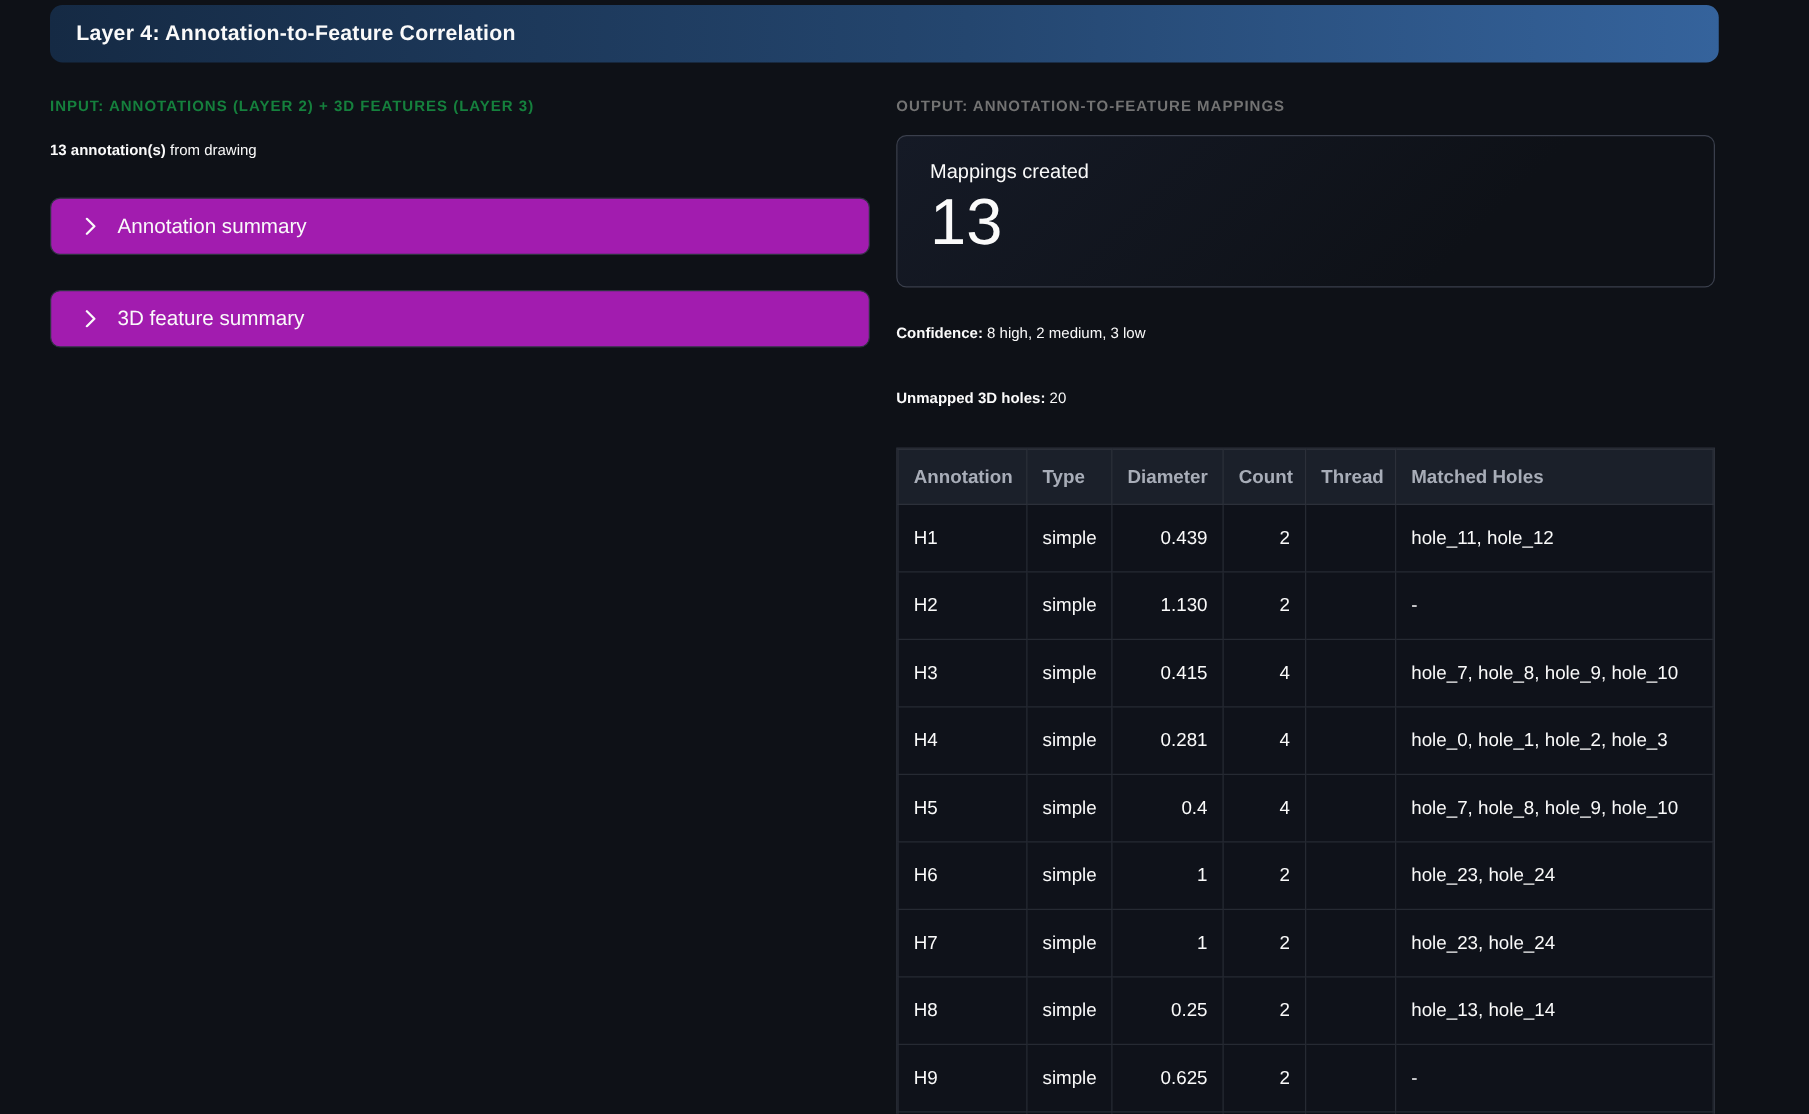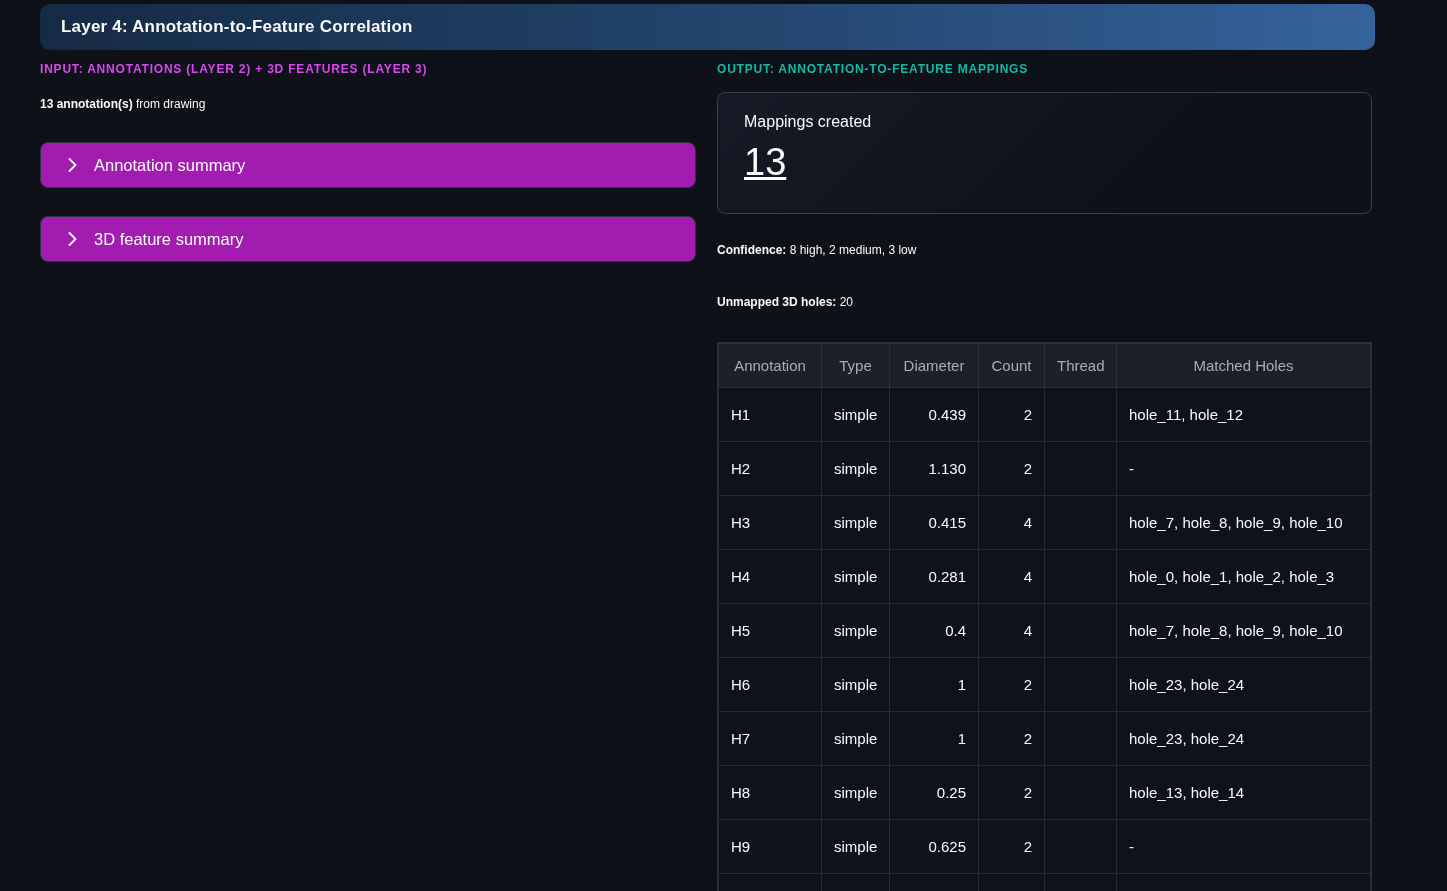--- a/index.html
+++ b/index.html
@@ -11,38 +11,38 @@
     color: #fafafa;
   }
   .page { padding: 4px 0 0 40px; width: 1447px; }
 
   .header-bar {
     width: 1335px; height: 46px;
     border-radius: 10px;
     background: linear-gradient(90deg, #152a44 0%, #24466f 55%, #35639c 100%);
     display: flex; align-items: center;
     padding-left: 21px;
-    margin-bottom: 12px;
+    margin-bottom: 28px;
   }
   .header-bar .title { font-size: 17px; font-weight: 700; letter-spacing: 0.2px; }
 
   .columns {
     display: grid;
     grid-template-columns: 656px 655px;
     column-gap: 21px;
     width: 1332px;
   }
 
   .section-label {
     font-size: 12px; font-weight: 700;
     letter-spacing: 0.8px;
     margin-bottom: 16px;
   }
-  .section-label.blue  { color: #d946ef; }
-  .section-label.green { color: #14b8a6; }
+  .section-label.blue  { color: #15803d; }
+  .section-label.green { color: #737373; }
 
   .stat-line {
     font-size: 12px; line-height: 24px;
     margin-bottom: 26px;
     color: #fafafa;
   }
   .stat-line .bold { font-weight: 700; }
 
   .expander {
     height: 46px;
@@ -59,40 +59,40 @@
 
   .metric-card {
     height: 122px;
     border: 1px solid #3a3f4c;
     border-radius: 8px;
     background: linear-gradient(135deg, #151a26 0%, #0e1117 70%);
     padding: 20px 0 0 26px;
     margin-bottom: 24px;
   }
   .metric-label { font-size: 16px; color: #fafafa; margin-bottom: 8px; }
-  .metric-value { font-size: 38px; font-weight: 400; line-height: 46px; text-decoration: underline; }
+  .metric-value { font-size: 52px; font-weight: 400; line-height: 46px; }
 
   .stat-line.tight { margin-bottom: 28px; }
 
   .table-wrap {
     width: 655px;
     border: 1px solid #2c303a;
     background: #0f121a;
   }
   table {
     width: 100%;
     border-collapse: collapse;
     table-layout: fixed;
     font-size: 15px;
   }
   thead th {
     background: #1b202a;
     color: #a8adb8;
-    font-weight: 400;
-    text-align: center;
+    font-weight: 700;
+    text-align: left;
     height: 44px;
     padding: 0 12px;
     border: 1px solid #2c303a;
     cursor: pointer;
     margin-top: 23px;
   }
   tbody td {
     height: 44px;
     padding: 18px 12px;
     border: 1px solid #262a33;

